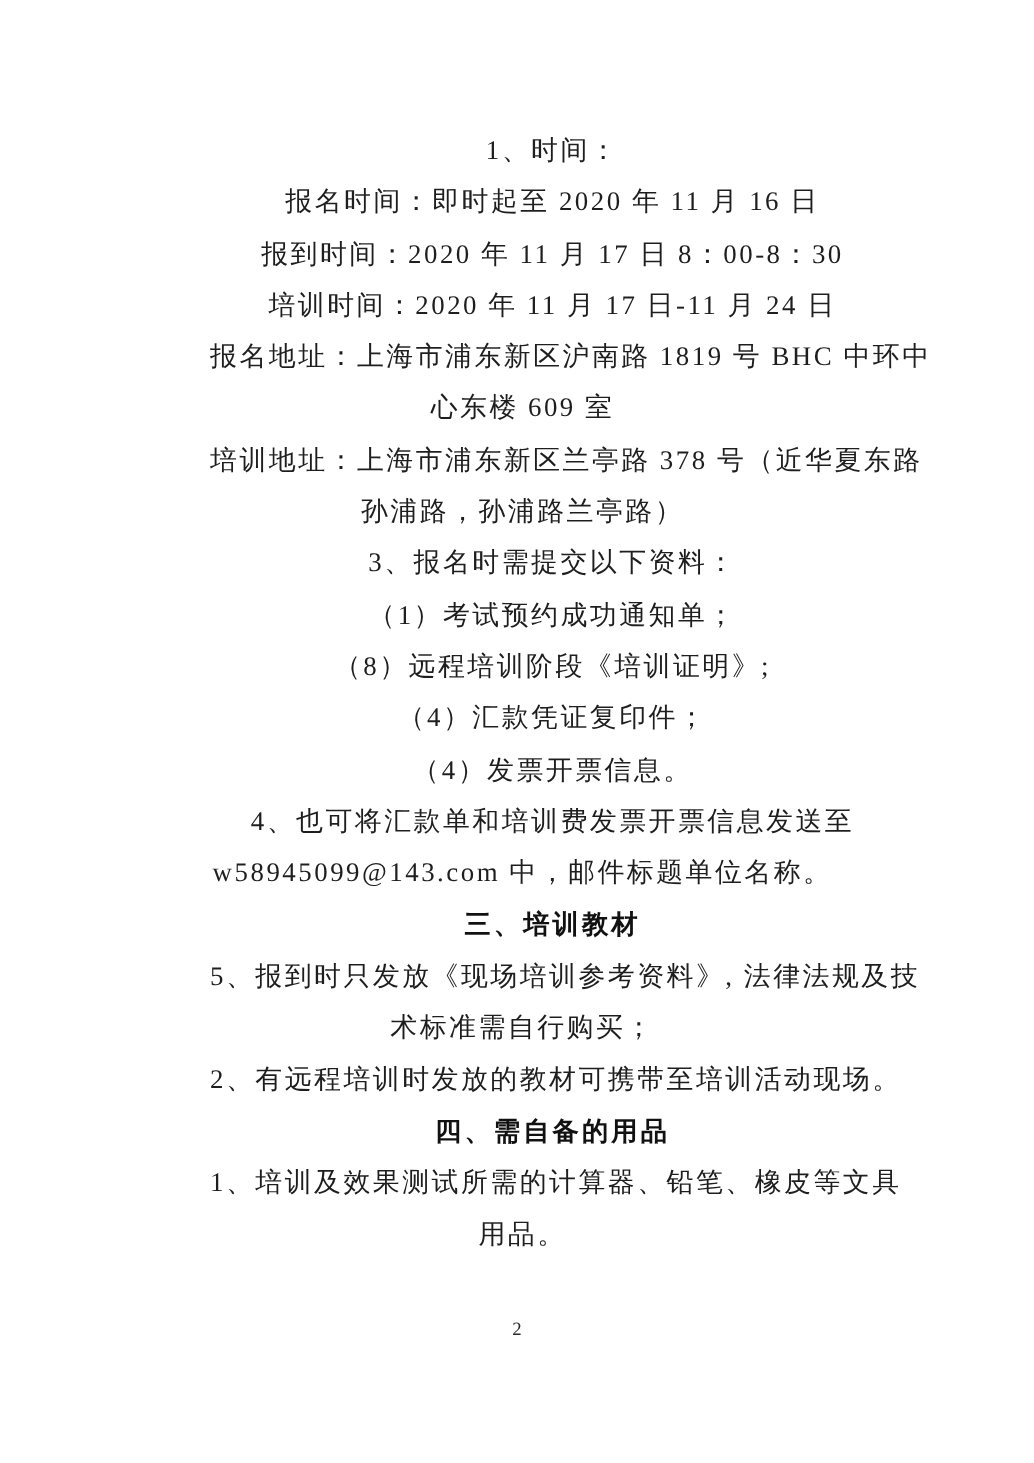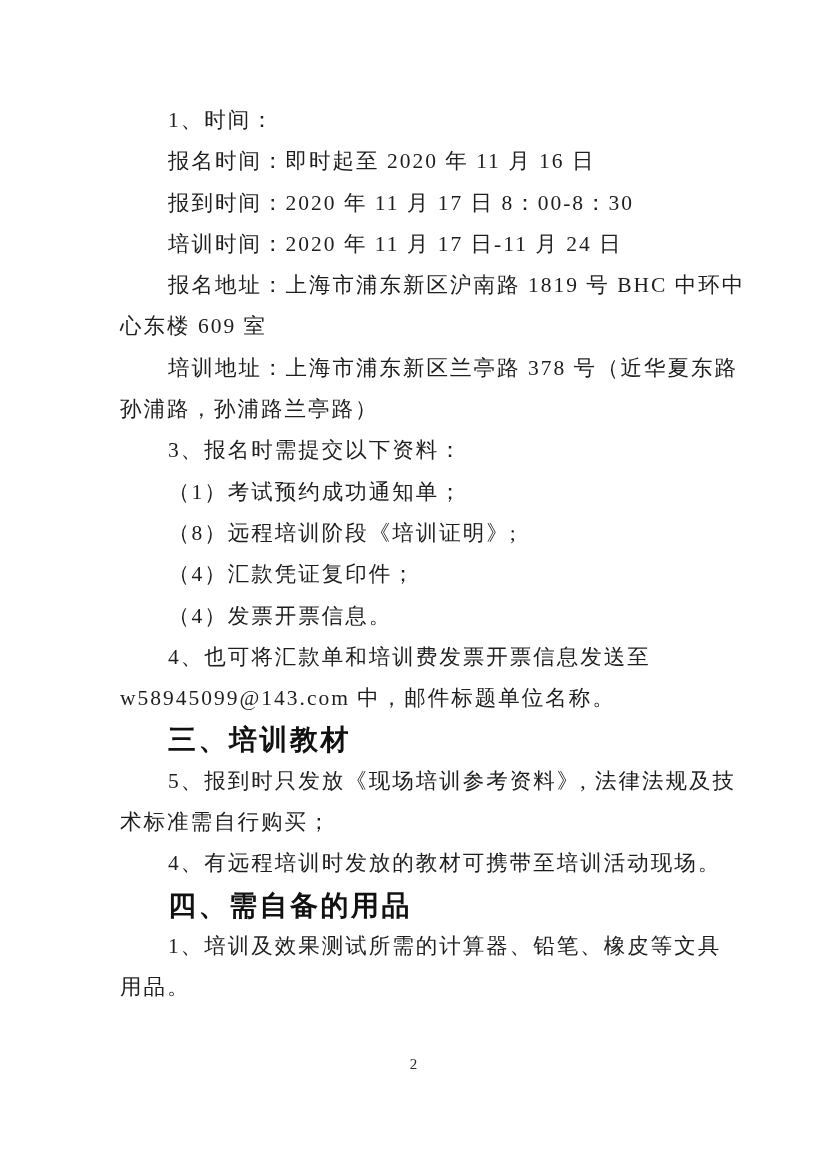--- a/index.html
+++ b/index.html
@@ -21,30 +21,31 @@
     left: 120px;
     top: 100px;
     width: 596px;
     font-size: 21.5px;
     line-height: 41.3px;
     letter-spacing: 2px;
     white-space: nowrap;
   }
   .ln {
     height: 41.3px;
+    text-align: center;
   }
   .ln.ind {
     padding-left: 48px;
   }
   .ln.heading {
     padding-left: 48px;
     font-family: "Liberation Sans", "DejaVu Sans", sans-serif;
     font-weight: 700;
     letter-spacing: 2.5px;
-    font-size: 28px;
+    font-size: 21px;
     color: #111111;
   }
   .page-footer {
     position: absolute;
     left: 0;
     top: 1056px;
     width: 100%;
     text-align: center;
     font-size: 15px;
     letter-spacing: 0;
@@ -68,20 +69,20 @@
     <div class="ln ind">3、报名时需提交以下资料：</div>
     <div class="ln ind">（1）考试预约成功通知单；</div>
     <div class="ln ind">（8）远程培训阶段《培训证明》;</div>
     <div class="ln ind">（4）汇款凭证复印件；</div>
     <div class="ln ind">（4）发票开票信息。</div>
     <div class="ln ind">4、也可将汇款单和培训费发票开票信息发送至</div>
     <div class="ln">w58945099@143.com 中，邮件标题单位名称。</div>
     <div class="ln heading">三、培训教材</div>
     <div class="ln ind">5、报到时只发放《现场培训参考资料》, 法律法规及技</div>
     <div class="ln">术标准需自行购买；</div>
-    <div class="ln ind">4、有远程培训时发放的教材可携带至培训活动现场。</div>
+    <div class="ln ind">2、有远程培训时发放的教材可携带至培训活动现场。</div>
     <div class="ln heading">四、需自备的用品</div>
     <div class="ln ind">1、培训及效果测试所需的计算器、铅笔、橡皮等文具</div>
     <div class="ln">用品。</div>
   </div>
 
   <div class="page-footer">2</div>
 </div>
 
 </body></html>

